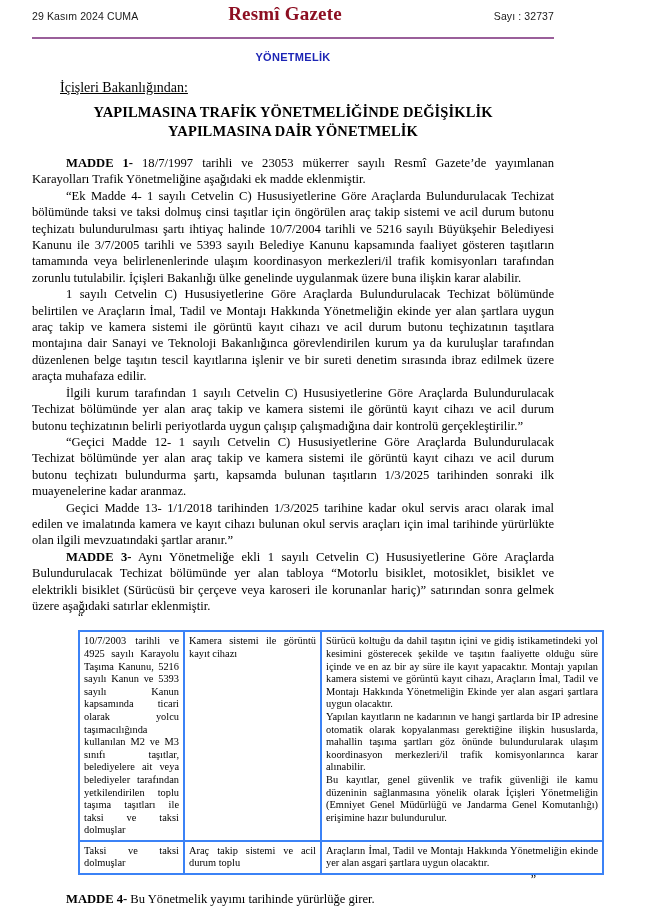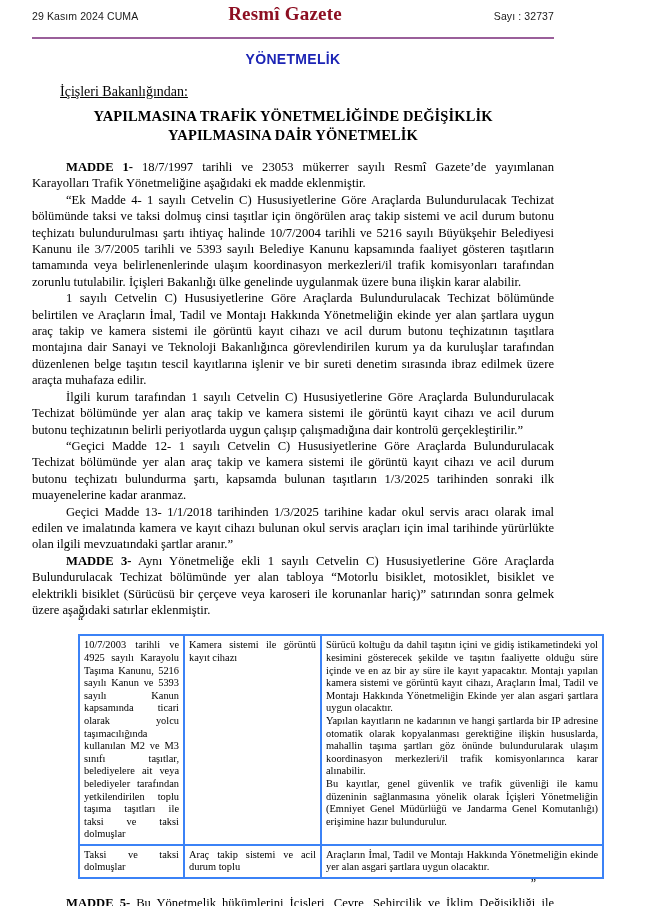--- a/index.html
+++ b/index.html
@@ -56,21 +56,21 @@
     height: 2px;
     background: #9a5f9a;
     margin-top: 1px;
   }
 
   
   .doc-type {
     text-align: center;
     font-family: "Liberation Sans", sans-serif;
     font-weight: bold;
-    font-size: 14px;
+    font-size: 11px;
     color: #1d25b5;
     letter-spacing: 0.3px;
     margin-top: 12px;
   }
 
   
   .issuer {
     margin-top: 17px;
     margin-left: 28px;
     font-size: 14px;
@@ -203,16 +203,17 @@
             <p>Araçların İmal, Tadil ve Montajı Hakkında Yönetmeliğin ekinde yer alan asgari şartlara uygun olacaktır.</p>
           </td>
         </tr>
       </tbody>
     </table>
   </div>
 
   <div class="quote-close">”</div>
 
   <div class="tail">
+    <p><b>MADDE 4-</b><span> Bu Yönetmelik yayımı tarihinde yürürlüğe girer.</span></p>
     <p><b>MADDE 5-</b><span> Bu Yönetmelik hükümlerini İçişleri, Çevre, Şehircilik ve İklim Değişikliği ile Ulaştırma ve Altyapı Bakanları birlikte yürütür.</span></p>
   </div>
 
 </div>
 
 </body></html>

